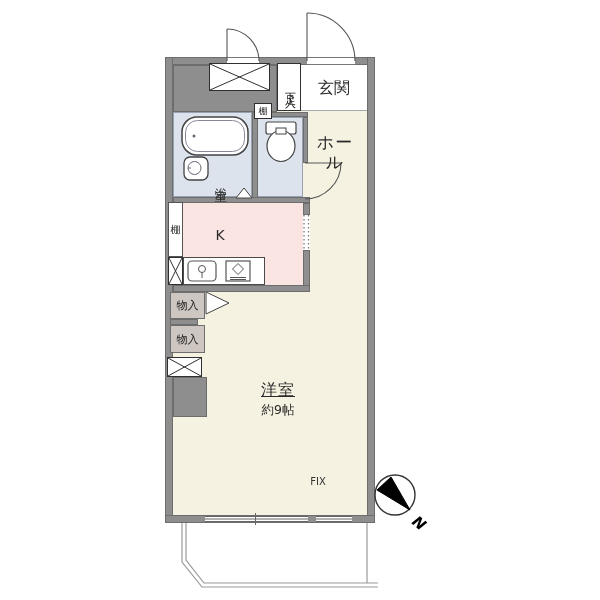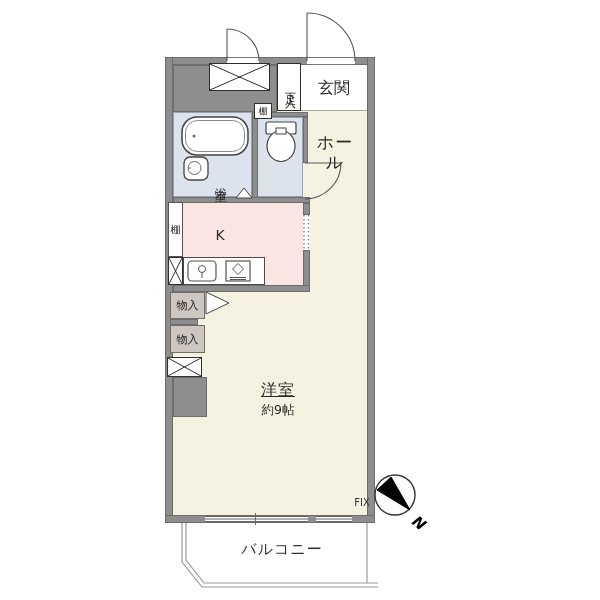--- a/index.html
+++ b/index.html
@@ -158,16 +158,15 @@
       <text x="411" y="523" font-size="15" font-weight="bold" font-style="italic" font-family="DejaVu Sans, sans-serif" transform="rotate(40 411 523)" fill="#000">N</text>
     </g>
   </svg>
 
   <div class="lbl" style="left:303px;top:79px;width:62px;font-size:16px;">玄関</div>
   <div class="lbl" style="left:308px;top:133px;width:54px;font-size:17px;letter-spacing:1px;">ホール</div>
   <div class="lbl vtext" style="left:213px;top:160px;height:40px;font-size:12px;">浴室</div>
   <div class="lbl" style="left:210px;top:227px;width:20px;font-size:14px;">K</div>
   <div class="lbl" style="left:238px;top:381px;width:80px;font-size:16px;letter-spacing:1px;text-decoration:underline;">洋室</div>
   <div class="lbl" style="left:238px;top:403px;width:80px;font-size:12.5px;text-align:center;">約9帖</div>
-  <div class="lbl" style="left:303px;top:497px;width:30px;font-size:10px;color:#333;margin-left:44px;">FIX</div>
-  <div class="lbl" style="left:227px;top:541px;width:110px;font-size:15px;letter-spacing:1px;color:#333;">バルコニー</div>
+  <div class="lbl" style="left:303px;top:476px;width:30px;font-size:10px;color:#333;">FIX</div>
 
 </div>
 
 </body></html>

